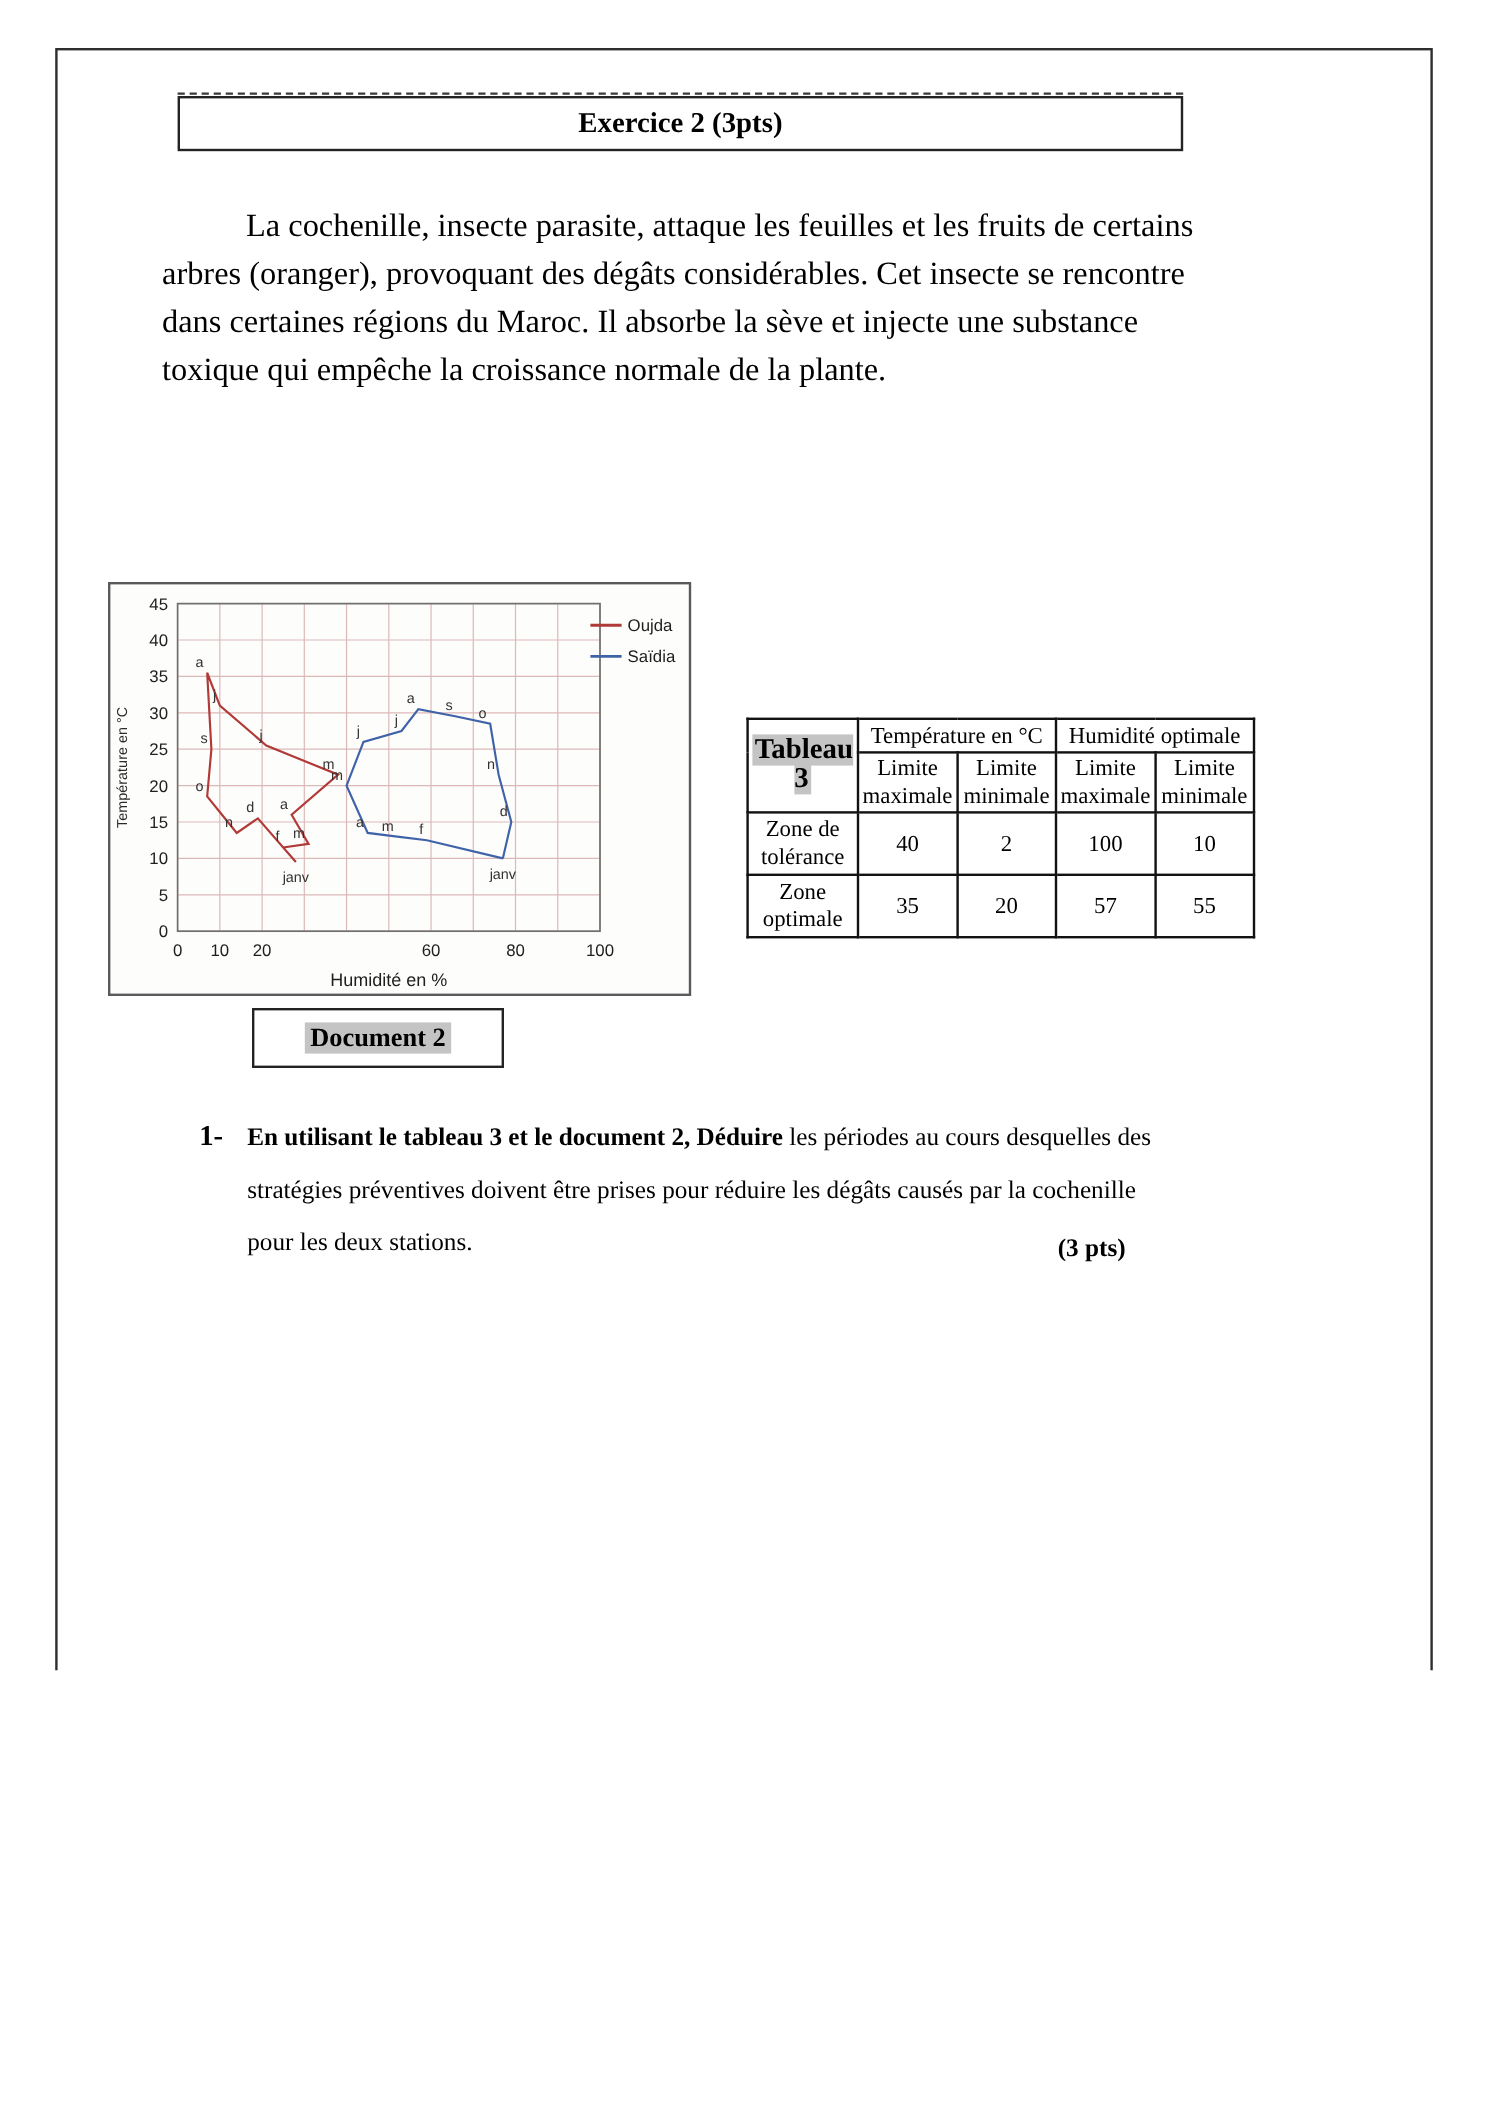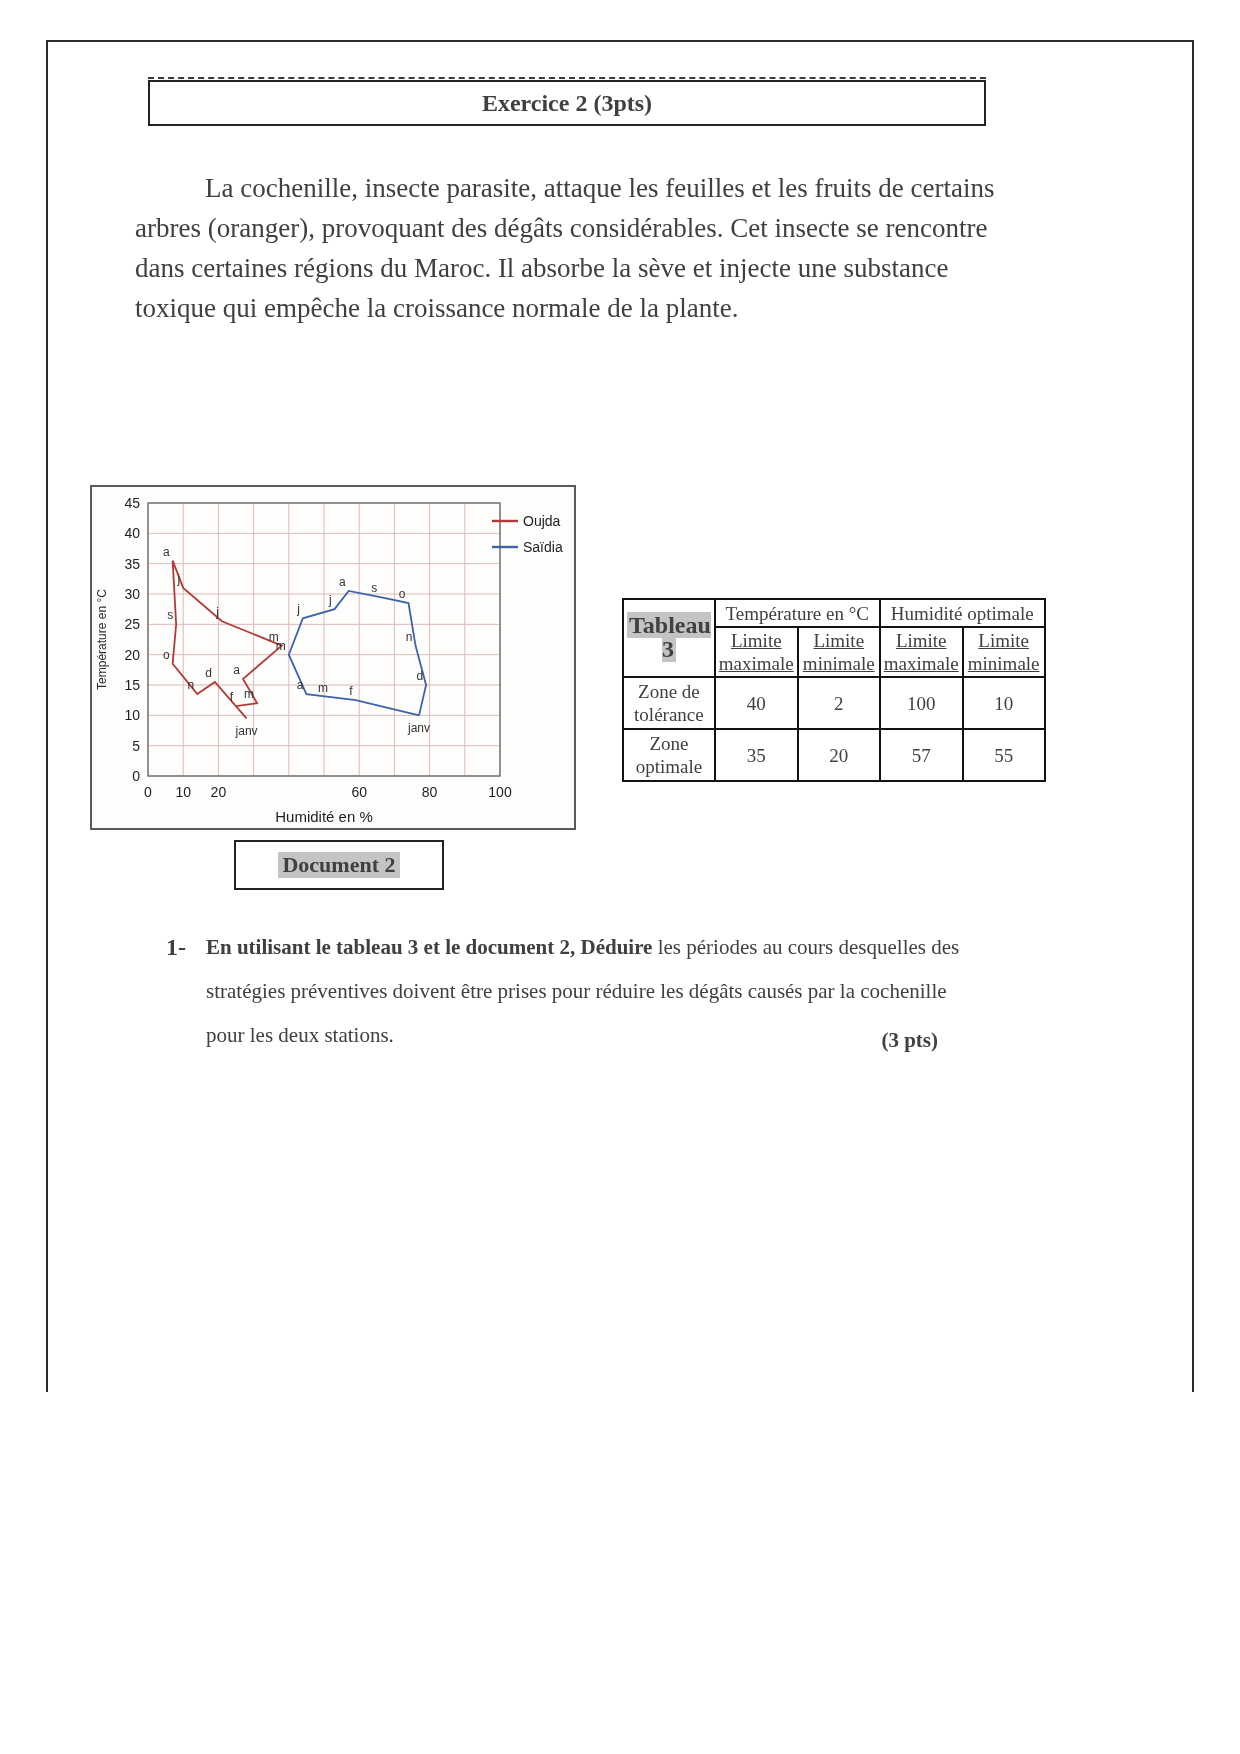--- a/index.html
+++ b/index.html
@@ -1,19 +1,19 @@
 <!DOCTYPE html>
 <html><head>
 <meta charset="utf-8">
 <style>
   * { margin:0; padding:0; box-sizing:border-box; }
   html,body { background:#ffffff; }
   .sheet {
     width:1240px; height:1392px; position:relative; background:#ffffff;
-    font-family:"Liberation Serif", serif; color:#404040; overflow:hidden;border-radius:10px;
+    font-family:"Liberation Serif", serif; color:#000000; overflow:hidden;border-radius:10px;
   }
   .frame {
     position:absolute; left:46px; top:40px; width:1148px; height:1670px;
     border:2px solid #2e2e2e;
   }
   .dash-top {
     position:absolute; left:148px; top:77px; width:838px; height:0;
     border-top:2px dashed #3a3a3a;
   }
   .dash-bottom {
@@ -39,24 +39,24 @@
     position:absolute; left:622px; top:598px; border-collapse:collapse;
     font-size:19px; line-height:23px;
   }
   .data-table td {
     border:2px solid #121212; text-align:center; vertical-align:middle; padding:1px 3px;
   }
   .col-label { width:82px; }
   .col-val { width:82px; }
   .corner-cell span { font-weight:bold; background:#c4c4c4; padding:0 2px; font-size:24px; }
   .group-cell { height:28px; }
-  .sub-cell { height:50px;text-decoration:underline; }
+  .sub-cell { height:50px; }
   .row-cell { height:52px; }
   .doc-box {
-    position:absolute; left:234px; top:840px; width:210px; height:50px;
+    position:absolute; left:210px; top:840px; width:210px; height:50px;
     border:2px solid #232323; display:flex; align-items:center; justify-content:center;
   }
   .doc-box span { font-weight:bold; font-size:22px; background:#c4c4c4; padding:0 4px; }
   .question {
     position:absolute; left:166px; top:925px; width:806px;
     display:flex; align-items:flex-start;
   }
   .q-num { font-weight:bold; font-size:24px; width:40px; flex:0 0 40px; line-height:44px; }
   .q-text { flex:1; font-size:21px; line-height:44px; }
   .q-bold { font-weight:bold;margin-top:24px; }

